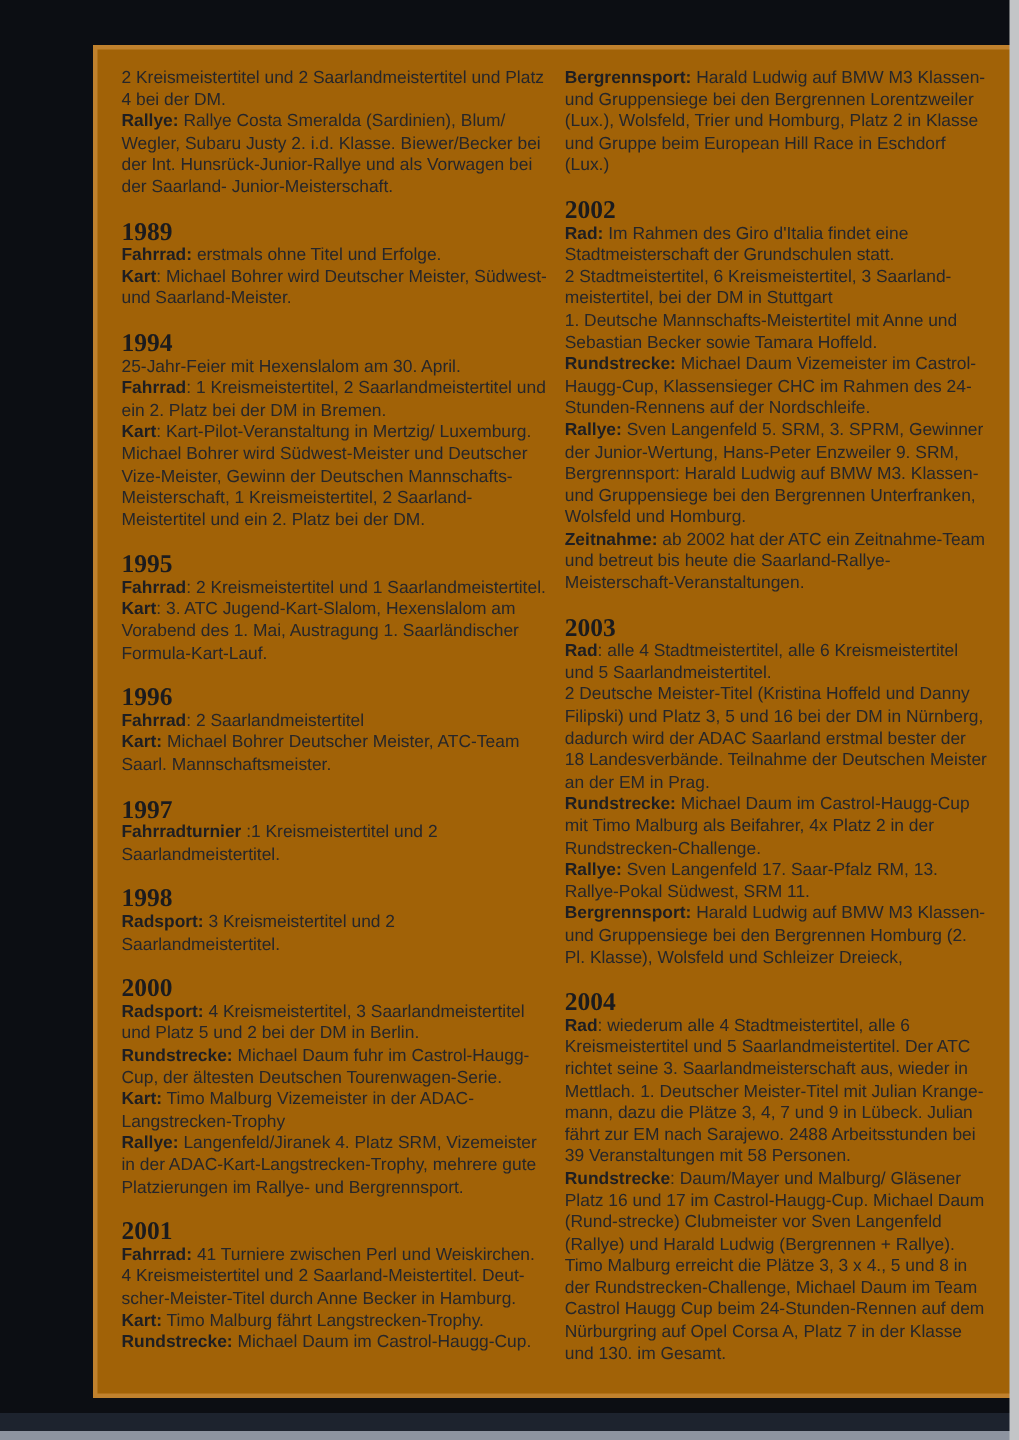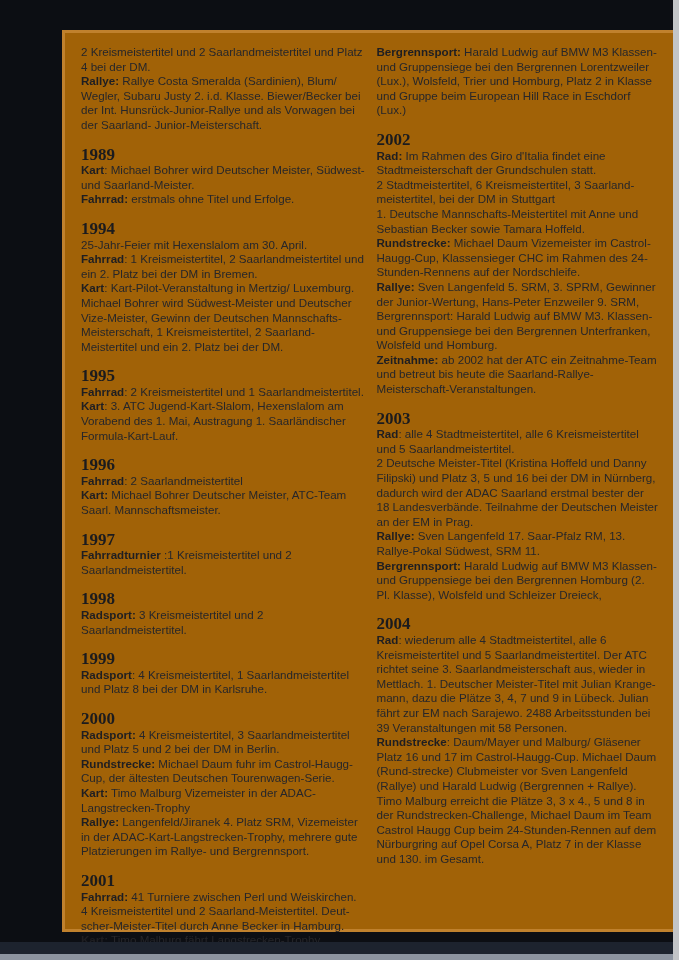--- a/index.html
+++ b/index.html
@@ -47,22 +47,22 @@
 
 <div class="page" style="background: #a16207; border-color: rgb(192, 129, 45); color: rgb(38, 38, 42); margin-left: 32px;">
   <div class="content">
     <div class="col" id="col-left">
         <div class="block">
           <p class="para"><span class="t">2 Kreismeistertitel und 2 Saarlandmeistertitel und Platz 4 bei der DM.</span></p>
           <p class="para"><span class="b">Rallye:</span><span class="t"> Rallye Costa Smeralda (Sardinien), Blum/ Wegler, Subaru Justy 2. i.d. Klasse. Biewer/Becker bei der Int. Hunsrück-Junior-Rallye und als Vorwagen bei der Saarland- Junior-Meisterschaft.</span></p>
         </div>
         <div class="block">
           <h3 class="year">1989</h3>
+          <p class="para"><span class="b">Fahrrad:</span><span class="t"> erstmals ohne Titel und Erfolge.</span></p>
           <p class="para"><span class="b">Kart</span><span class="t">: Michael Bohrer wird Deutscher Meister, Südwest- und Saarland-Meister.</span></p>
-          <p class="para"><span class="b">Fahrrad:</span><span class="t"> erstmals ohne Titel und Erfolge.</span></p>
         </div>
         <div class="block">
           <h3 class="year">1994</h3>
           <p class="para"><span class="t">25-Jahr-Feier mit Hexenslalom am 30. April.</span></p>
           <p class="para"><span class="b">Fahrrad</span><span class="t">: 1 Kreismeistertitel, 2 Saarlandmeistertitel und ein 2. Platz bei der DM in Bremen.</span></p>
           <p class="para"><span class="b">Kart</span><span class="t">: Kart-Pilot-Veranstaltung in Mertzig/ Luxemburg. Michael Bohrer wird Südwest-Meister und Deutscher Vize-Meister, Gewinn der Deutschen Mannschafts-Meisterschaft, 1 Kreismeistertitel, 2 Saarland-Meistertitel und ein 2. Platz bei der DM.</span></p>
         </div>
         <div class="block">
           <h3 class="year">1995</h3>
           <p class="para"><span class="b">Fahrrad</span><span class="t">: 2 Kreismeistertitel und 1 Saarlandmeistertitel.</span></p>
@@ -73,24 +73,20 @@
           <p class="para"><span class="b">Fahrrad</span><span class="t">: 2 Saarlandmeistertitel</span></p>
           <p class="para"><span class="b">Kart:</span><span class="t"> Michael Bohrer Deutscher Meister, ATC-Team Saarl. Mannschaftsmeister.</span></p>
         </div>
         <div class="block">
           <h3 class="year">1997</h3>
           <p class="para"><span class="b">Fahrradturnier</span><span class="t"> :1 Kreismeistertitel und 2 Saarlandmeistertitel.</span></p>
         </div>
         <div class="block">
           <h3 class="year">1998</h3>
           <p class="para"><span class="b">Radsport:</span><span class="t"> 3 Kreismeistertitel und 2 Saarlandmeistertitel.</span></p>
-        </div>
-        <div class="block">
-          <h3 class="year">1999</h3>
-          <p class="para"><span class="b">Radsport</span><span class="t">: 4 Kreismeistertitel, 1 Saarlandmeistertitel und Platz 8 bei der DM in Karlsruhe.</span></p>
         </div>
         <div class="block">
           <h3 class="year">2000</h3>
           <p class="para"><span class="b">Radsport:</span><span class="t"> 4 Kreismeistertitel, 3 Saarlandmeistertitel und Platz 5 und 2 bei der DM in Berlin.</span></p>
           <p class="para"><span class="b">Rundstrecke:</span><span class="t"> Michael Daum fuhr im Castrol-Haugg-Cup, der ältesten Deutschen Tourenwagen-Serie.</span></p>
           <p class="para"><span class="b">Kart:</span><span class="t"> Timo Malburg Vizemeister in der ADAC-Langstrecken-Trophy</span></p>
           <p class="para"><span class="b">Rallye:</span><span class="t"> Langenfeld/Jiranek 4. Platz SRM, Vizemeister in der ADAC-Kart-Langstrecken-Trophy, mehrere gute Platzierungen im Rallye- und Bergrennsport.</span></p>
         </div>
         <div class="block">
           <h3 class="year">2001</h3>
@@ -109,20 +105,21 @@
           <p class="para"><span class="t">2 Stadtmeistertitel, 6 Kreismeistertitel, 3 Saarland-meistertitel, bei der DM in Stuttgart</span></p>
           <p class="para"><span class="t">1. Deutsche Mannschafts-Meistertitel mit Anne und Sebastian Becker sowie Tamara Hoffeld.</span></p>
           <p class="para"><span class="b">Rundstrecke:</span><span class="t"> Michael Daum Vizemeister im Castrol-Haugg-Cup, Klassensieger CHC im Rahmen des 24-Stunden-Rennens auf der Nordschleife.</span></p>
           <p class="para"><span class="b">Rallye:</span><span class="t"> Sven Langenfeld 5. SRM, 3. SPRM, Gewinner der Junior-Wertung, Hans-Peter Enzweiler 9. SRM, Bergrennsport: Harald Ludwig auf BMW M3. Klassen- und Gruppensiege bei den Bergrennen Unterfranken, Wolsfeld und Homburg.</span></p>
           <p class="para"><span class="b">Zeitnahme:</span><span class="t"> ab 2002 hat der ATC ein Zeitnahme-Team und betreut bis heute die Saarland-Rallye-Meisterschaft-Veranstaltungen.</span></p>
         </div>
         <div class="block">
           <h3 class="year">2003</h3>
           <p class="para"><span class="b">Rad</span><span class="t">: alle 4 Stadtmeistertitel, alle 6 Kreismeistertitel und 5 Saarlandmeistertitel.</span></p>
           <p class="para"><span class="t">2 Deutsche Meister-Titel (Kristina Hoffeld und Danny Filipski) und Platz 3, 5 und 16 bei der DM in Nürnberg, dadurch wird der ADAC Saarland erstmal bester der 18 Landesverbände. Teilnahme der Deutschen Meister an der EM in Prag.</span></p>
+          <p class="para"><span class="b">Rundstrecke:</span><span class="t"> Michael Daum im Castrol-Haugg-Cup mit Timo Malburg als Beifahrer, 4x Platz 2 in der Rundstrecken-Challenge.</span></p>
           <p class="para"><span class="b">Rallye:</span><span class="t"> Sven Langenfeld 17. Saar-Pfalz RM, 13. Rallye-Pokal Südwest, SRM 11.</span></p>
           <p class="para"><span class="b">Bergrennsport:</span><span class="t"> Harald Ludwig auf BMW M3 Klassen- und Gruppensiege bei den Bergrennen Homburg (2. Pl. Klasse), Wolsfeld und Schleizer Dreieck,</span></p>
         </div>
         <div class="block">
           <h3 class="year">2004</h3>
           <p class="para"><span class="b">Rad</span><span class="t">: wiederum alle 4 Stadtmeistertitel, alle 6 Kreismeistertitel und 5 Saarlandmeistertitel. Der ATC richtet seine 3. Saarlandmeisterschaft aus, wieder in Mettlach. 1. Deutscher Meister-Titel mit Julian Krange-mann, dazu die Plätze 3, 4, 7 und 9 in Lübeck. Julian fährt zur EM nach Sarajewo. 2488 Arbeitsstunden bei 39 Veranstaltungen mit 58 Personen.</span></p>
           <p class="para"><span class="b">Rundstrecke</span><span class="t">: Daum/Mayer und Malburg/ Gläsener Platz 16 und 17 im Castrol-Haugg-Cup. Michael Daum (Rund-strecke) Clubmeister vor Sven Langenfeld (Rallye) und Harald Ludwig (Bergrennen + Rallye). Timo Malburg erreicht die Plätze 3, 3 x 4., 5 und 8 in der Rundstrecken-Challenge, Michael Daum im Team Castrol Haugg Cup beim 24-Stunden-Rennen auf dem Nürburgring auf Opel Corsa A, Platz 7 in der Klasse und 130. im Gesamt.</span></p>
         </div>
       </div>
   </div>

